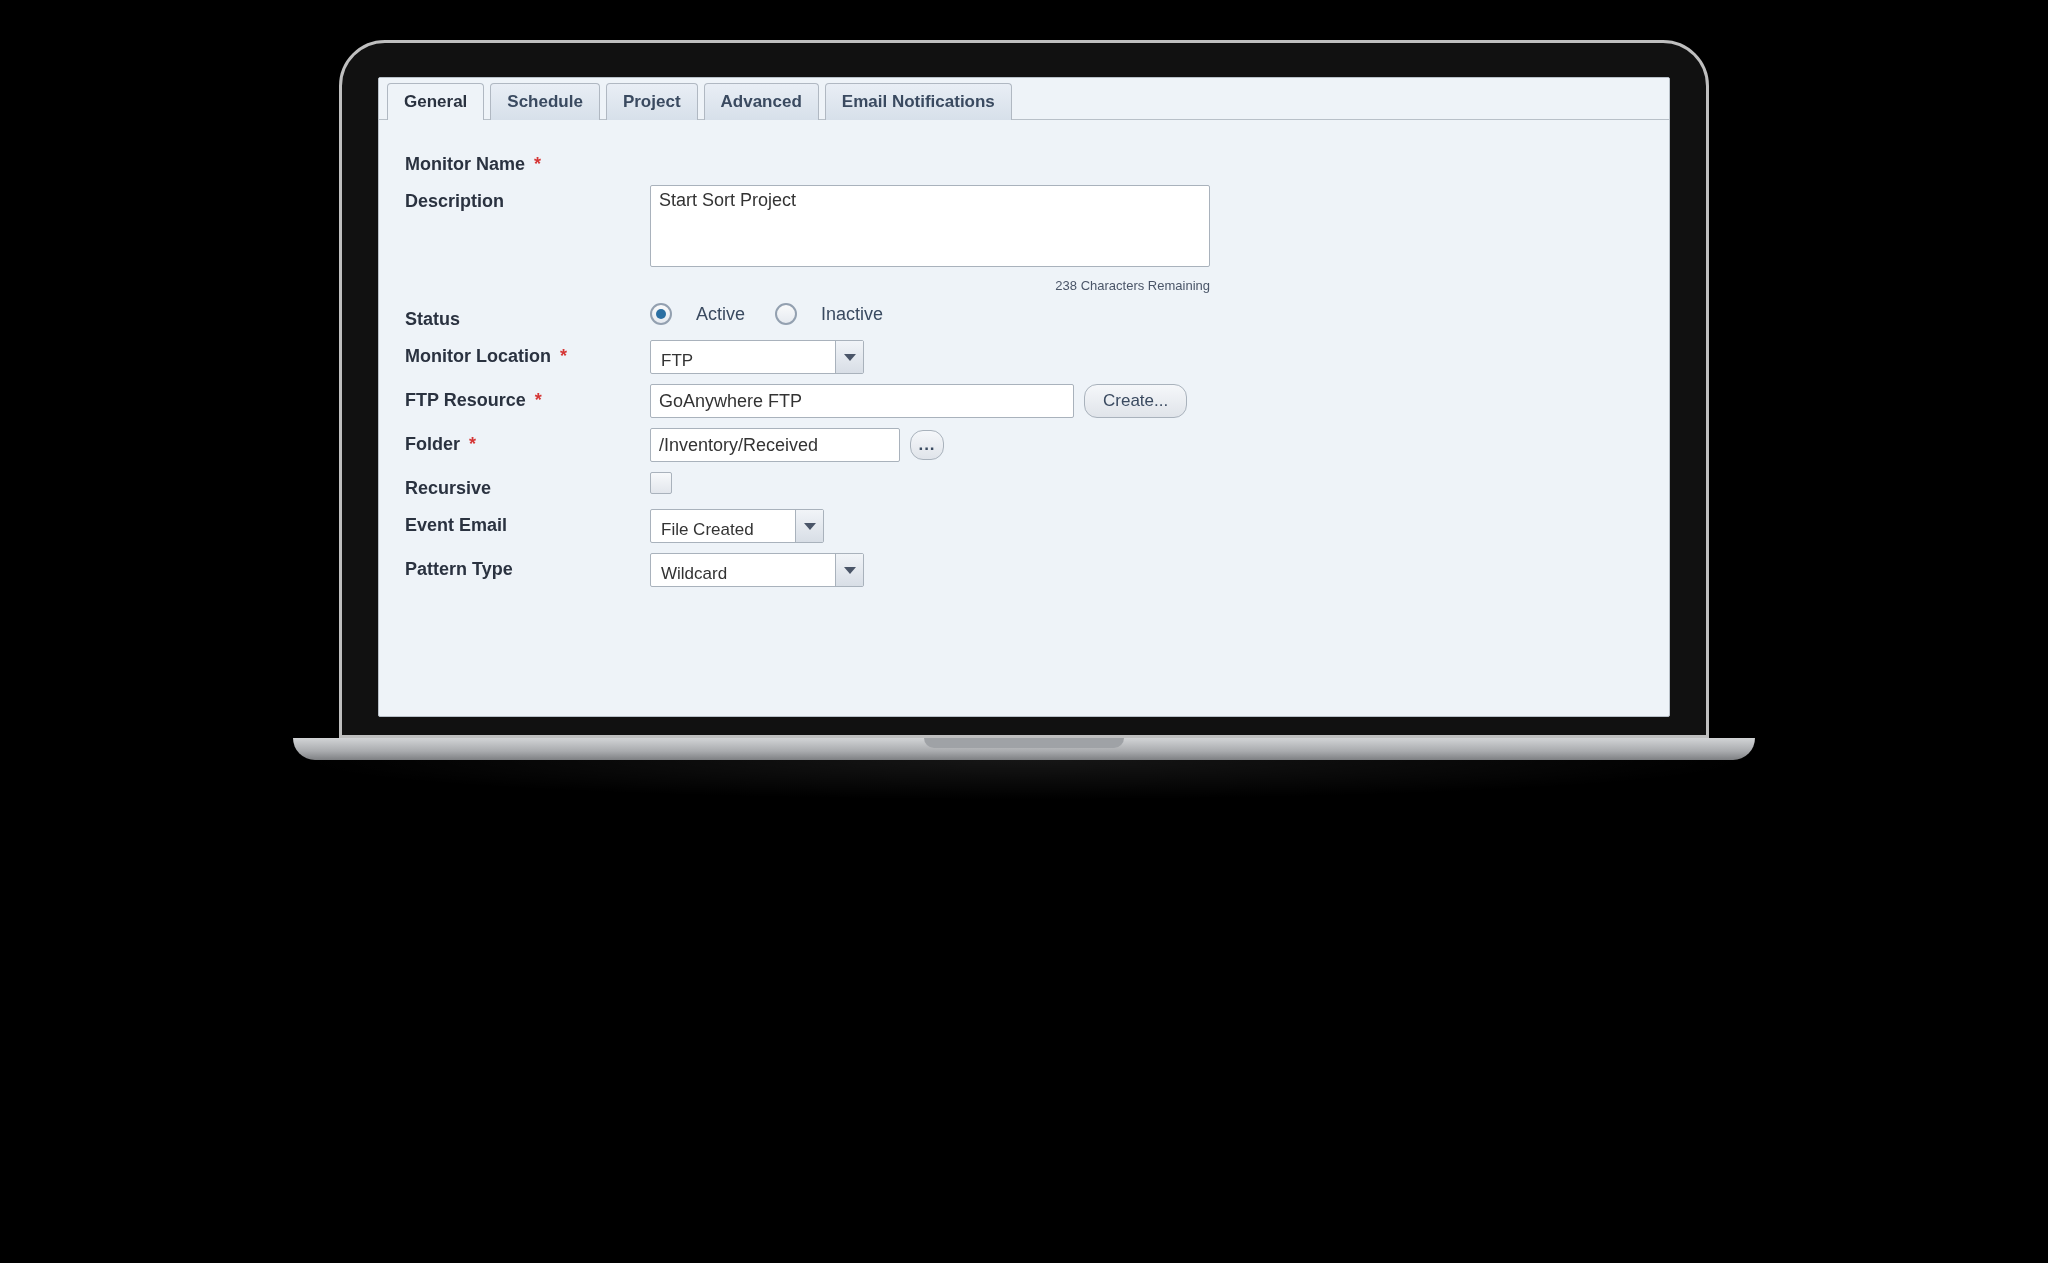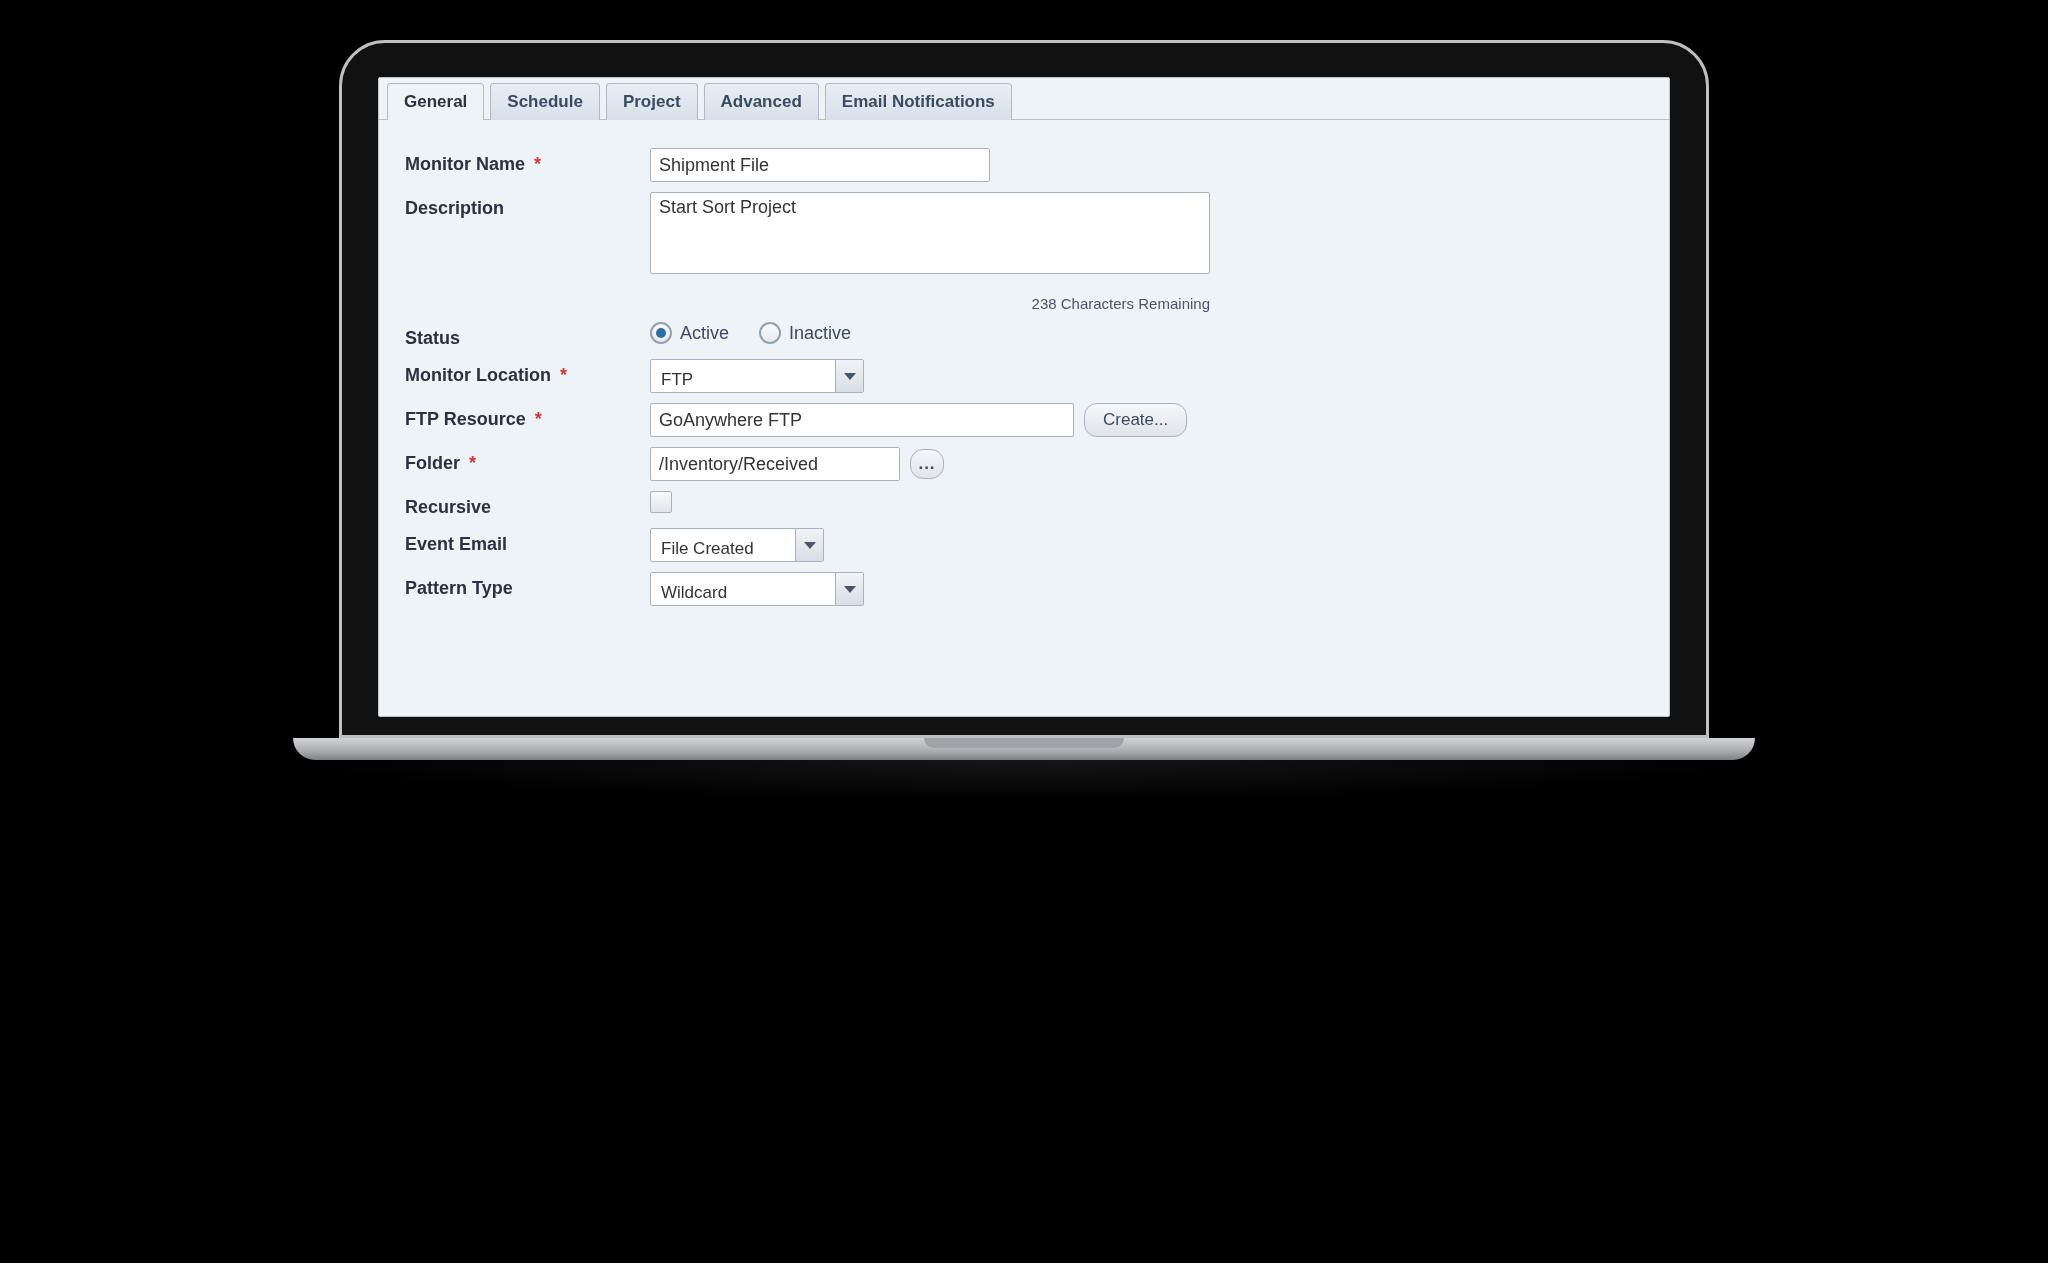--- a/index.html
+++ b/index.html
@@ -95,22 +95,22 @@
     color: #333;
     border-radius: 2px;
   }
 
   .input-monitor-name { width: 340px; height: 34px; }
   .input-desc { width: 560px; height: 82px; resize: none; }
   .remaining {
     width: 560px;
     text-align: right;
     color: #4a5568;
-    font-size: 15px;
-    margin-top: 16px;
+    font-size: 13px;
+    margin-top: 6px;
   }
 
   
   .select {
     display: inline-flex;
     align-items: stretch;
     border: 1px solid #a9b2bc;
     border-radius: 2px;
     background: #fff;
     height: 34px;
@@ -169,21 +169,21 @@
     cursor: pointer;
     display: inline-block;
   }
 
   .input-filepat { width: 560px; height: 34px; }
 
   
   .radio {
     display: inline-flex;
     align-items: center;
-    gap: 8px;
+    gap: 24px;
     margin-right: 20px;
     cursor: pointer;
     color: #3a4a60;
     font-size: 18px;
   }
   .radio .dot {
     width: 22px; height: 22px;
     border: 2px solid #93a0b0;
     background: linear-gradient(#f9fafb, #e6eaf0);
     border-radius: 50%;
@@ -238,21 +238,20 @@
         <div class="tab"><span>Email Notifications</span></div>
       </div>
 
       <div class="form-area">
 
         <div class="row">
           <div class="label">
             <span>Monitor Name</span>
             <span class="req">*</span>
           </div>
-          <input class="text input-monitor-name" type="text" value="Shipment File" style="">
         </div>
 
         <div class="row">
           <div class="label">
             <span>Description</span>
           </div>
           <div>
             <textarea class="text input-desc" style="">Start Sort Project</textarea>
             <div class="remaining">238 Characters Remaining</div>
           </div>

